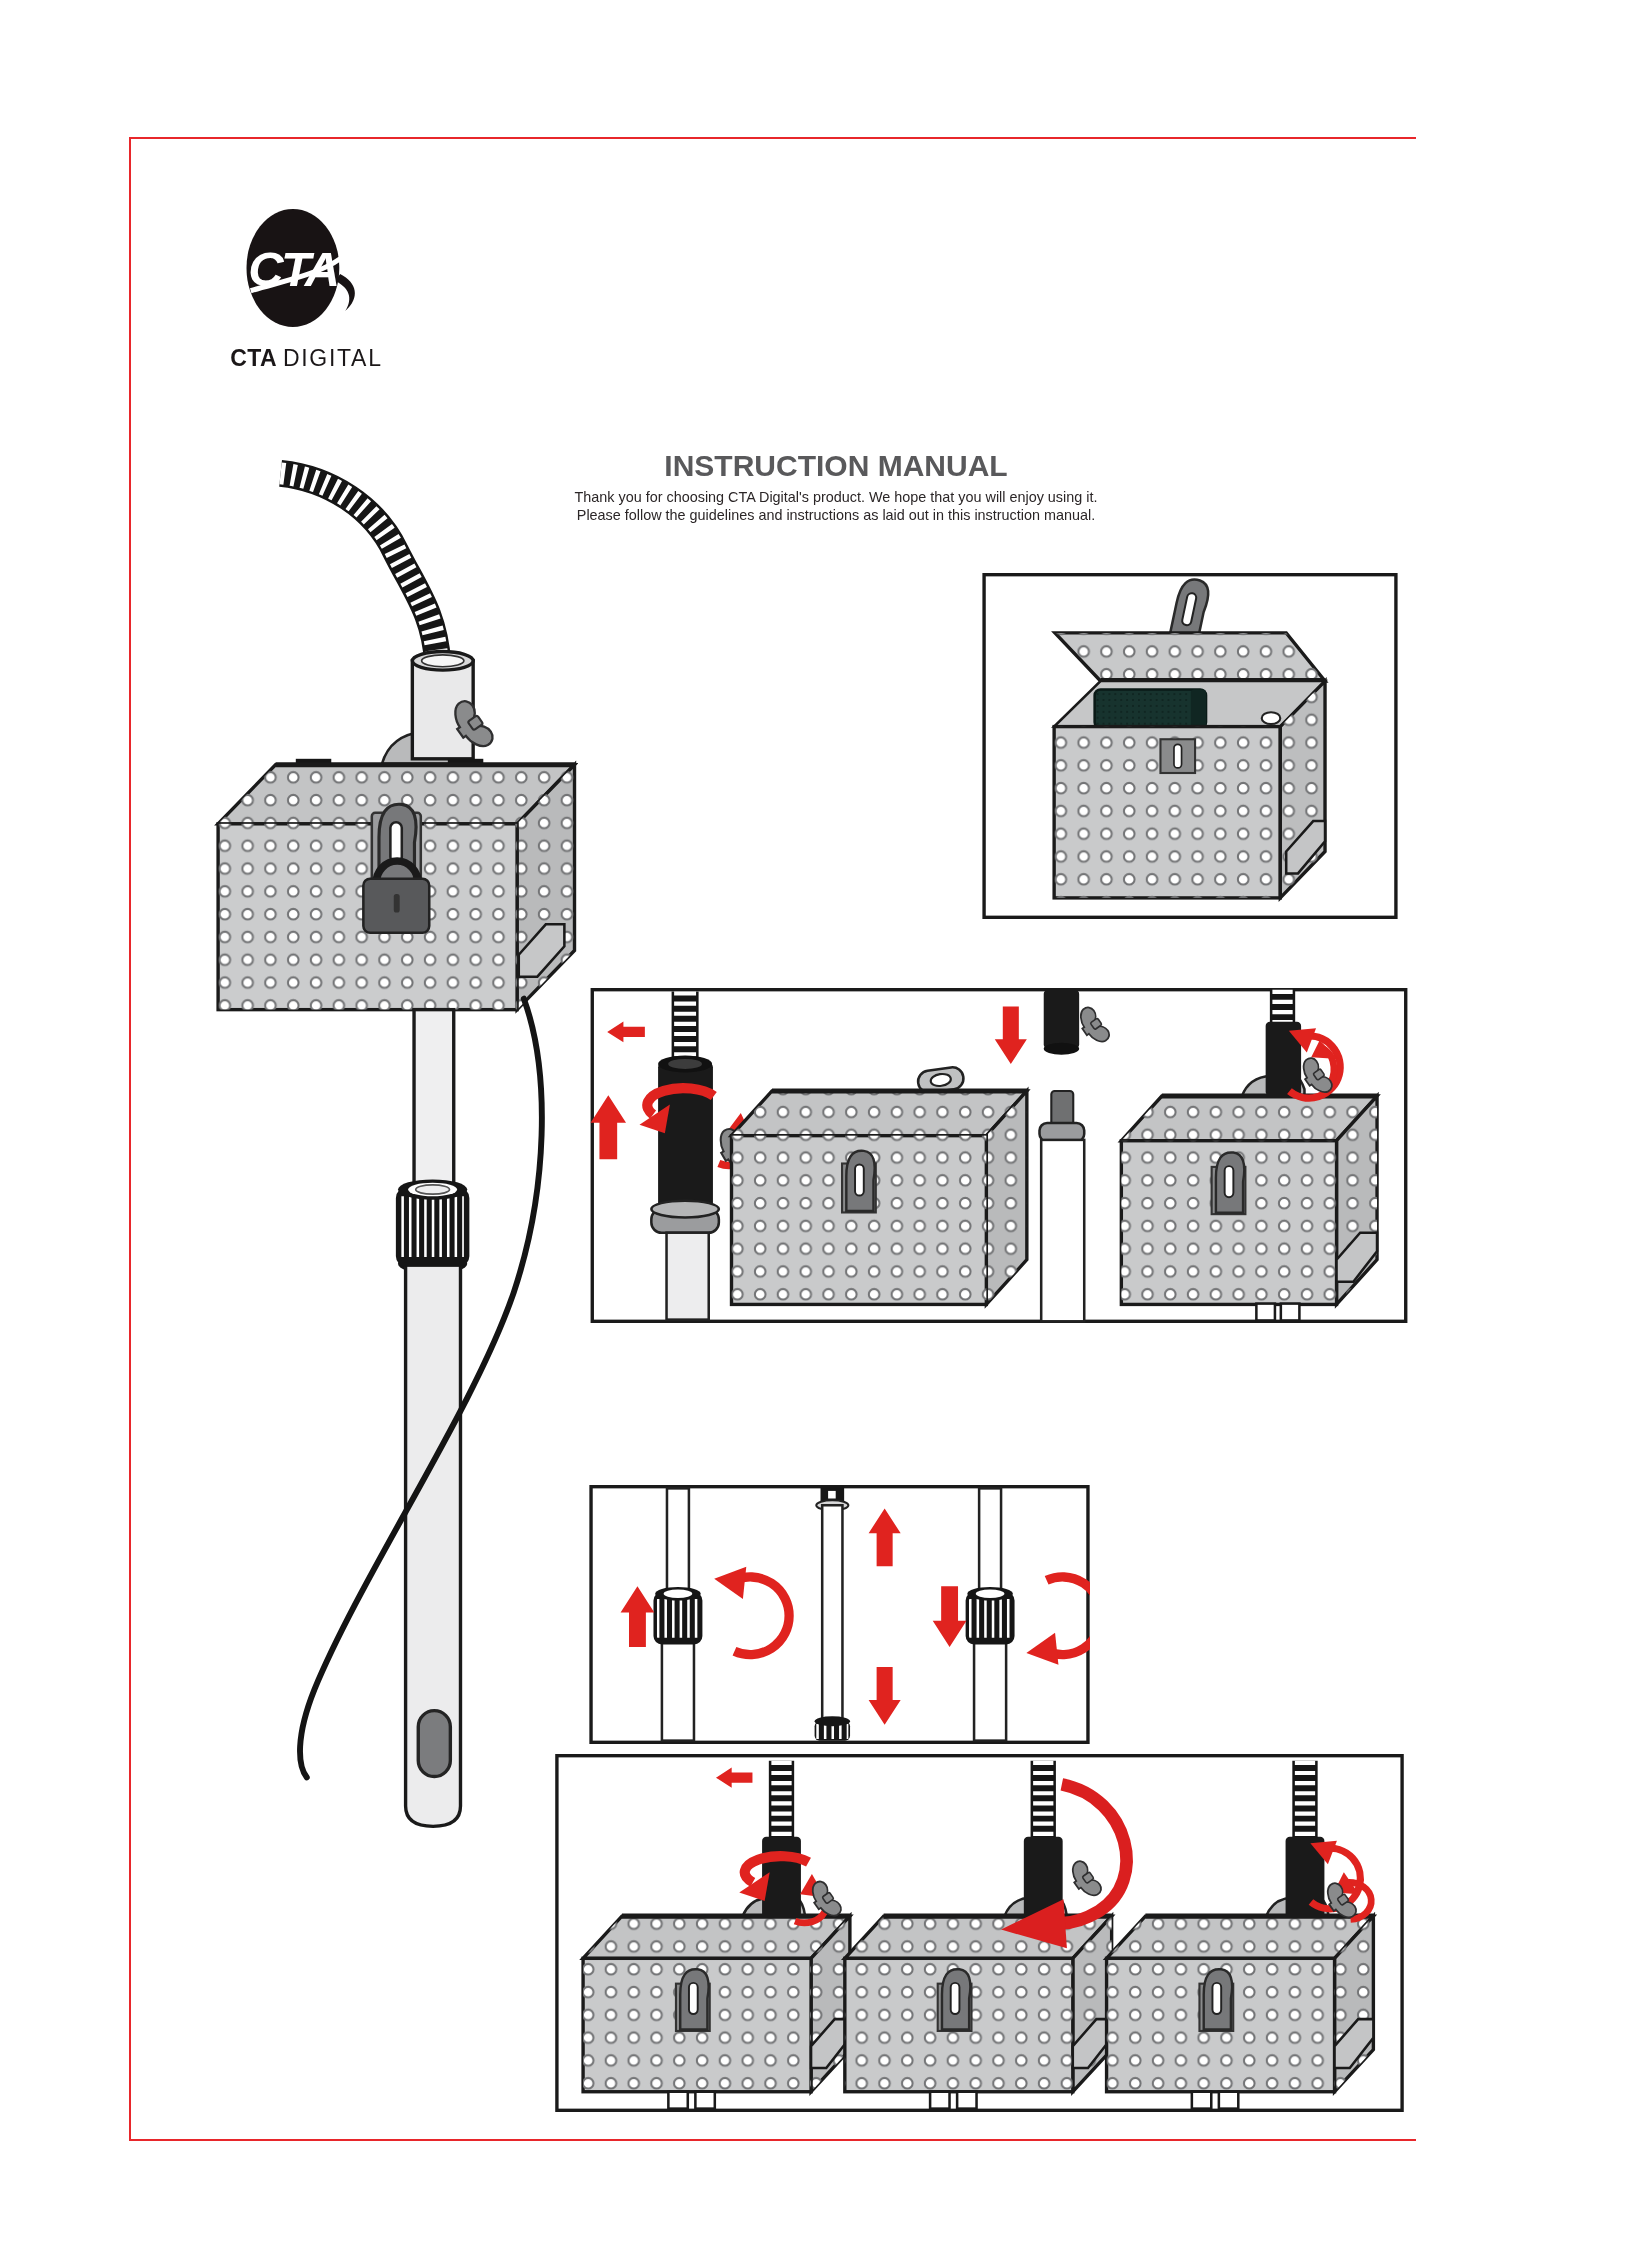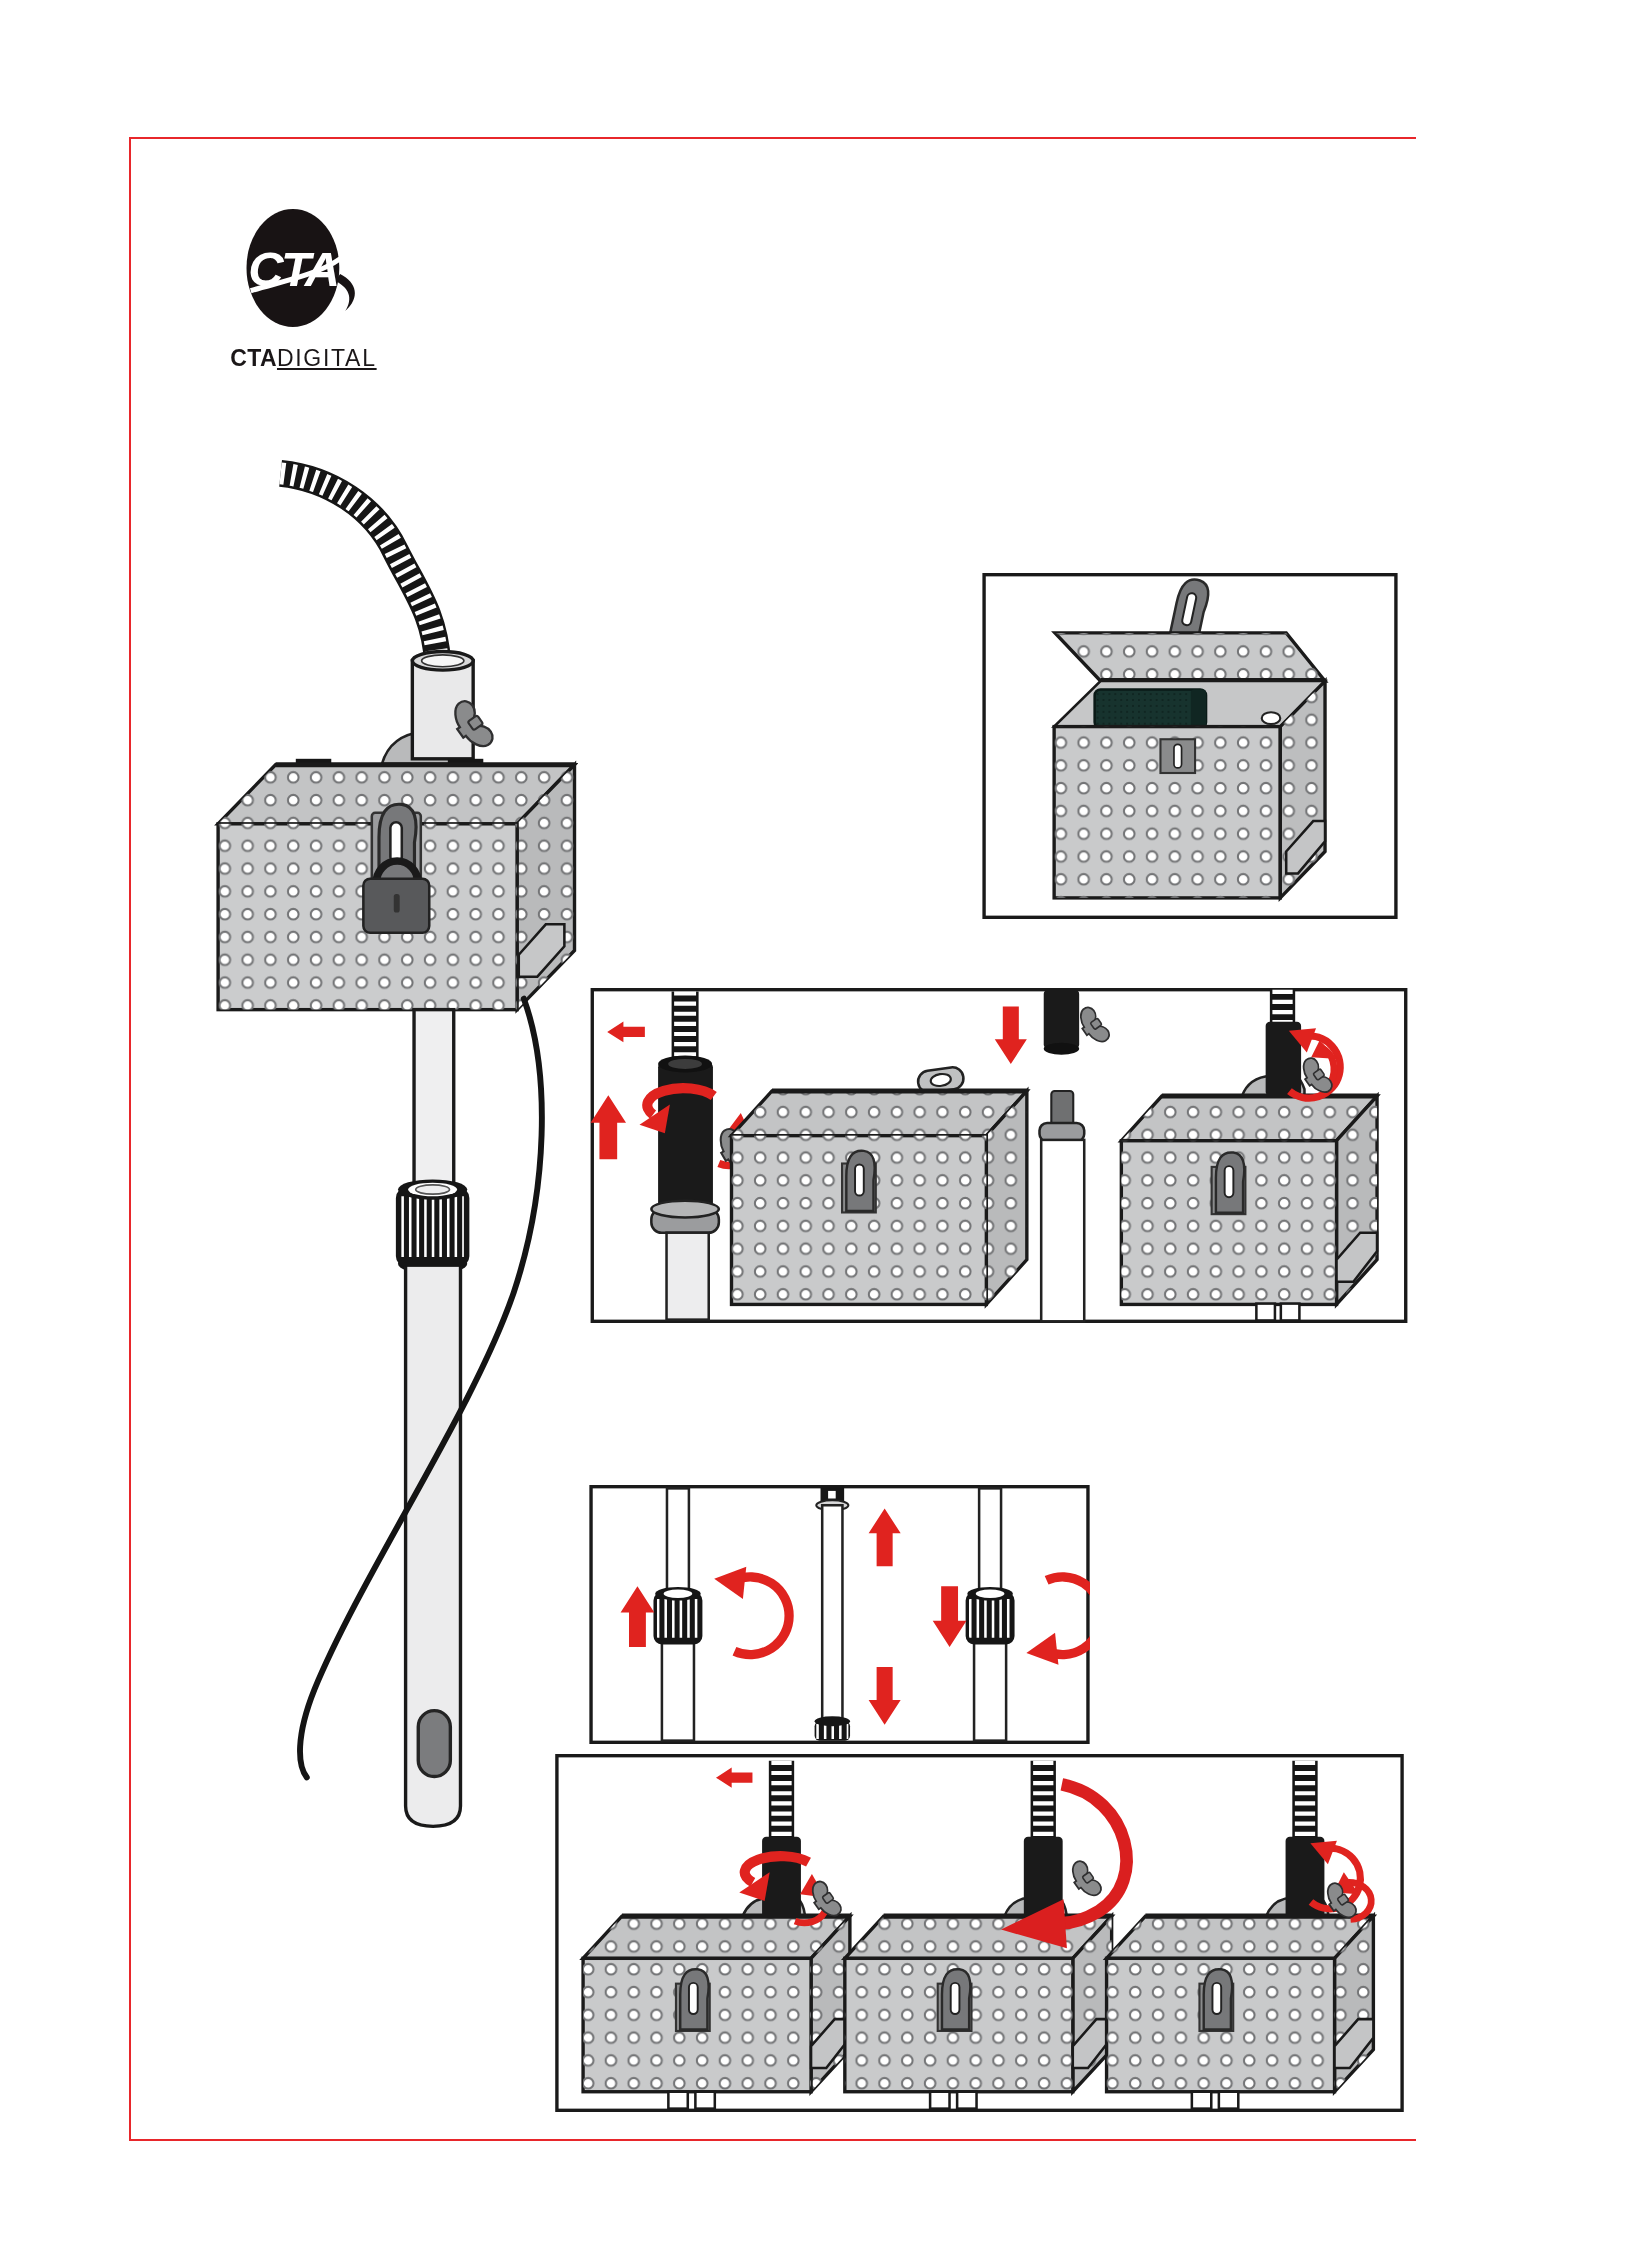--- a/index.html
+++ b/index.html
@@ -15,21 +15,21 @@
     left:129px;top:137px;
     width:1333px;height:2000px;
     border:2.5px solid #e8272b;
   }
   .logo{position:absolute;left:237px;top:203px;width:152px;}
   .wordmark{
     position:absolute;left:-6.8px;top:142px;width:186px;
     font-size:23px;color:#1b1718;white-space:nowrap;letter-spacing:0.4px;
   }
   .wm-bold{font-weight:700;}
-  .wm-light{font-weight:300;letter-spacing:1.7px;text-decoration:underline;}
+  .wm-light{font-weight:300;margin-left:6px;letter-spacing:1.7px;}
   .header{
     position:absolute;left:456px;top:449px;width:760px;
     text-align:center;color:#2b2627;
   }
   .header h1{
     margin:0 0 5px 0;
     font-size:30px;font-weight:700;color:#59595b;letter-spacing:0px;
   }
   .header p{
     margin:0;font-size:14.4px;line-height:18px;color:#2b2627;font-weight:400;
@@ -78,20 +78,25 @@
       <ellipse cx="66" cy="77" rx="55" ry="70" fill="#181314"></ellipse>
       <path d="M116,92 C132,100 138,112 128,128 C146,112 142,94 122,84 Z" fill="#181314"></path>
       <path d="M16,104 C48,94 94,86 122,66" stroke="#ffffff" stroke-width="6" fill="none"></path>
       <text x="66" y="98" text-anchor="middle" font-size="58" font-weight="700" font-style="italic" fill="#ffffff" font-family="Liberation Sans, sans-serif" letter-spacing="-3">CTA</text>
     </svg>
     <div class="wordmark">
       <span class="wm-bold">CTA</span><span class="wm-light">DIGITAL</span>
     </div>
   </div>
 
+  <div class="header">
+    <h1>INSTRUCTION MANUAL</h1>
+    <p>Thank you for choosing CTA Digital's product. We hope that you will enjoy using it.</p>
+    <p>Please follow the guidelines and instructions as laid out in this instruction manual.</p>
+  </div>
 
   <svg class="fig" style="left:169px;top:448px" width="409" height="1402" viewBox="0 0 484 1660">
 
     <g>
       <path d="M132,30 C190,36 243,70 268,122 C292,170 314,196 318,254" fill="none" stroke="#161616" stroke-width="32"></path>
       <path d="M132,30 C190,36 243,70 268,122 C292,170 314,196 318,254" fill="none" stroke="#ffffff" stroke-width="26" stroke-dasharray="5,8"></path>
     </g>
 
     <path d="M252,374 Q262,340 300,336 L346,336 Q353,340 357,354 L357,374 Z" fill="#b9babb" stroke="#222222" stroke-width="3"></path>
     <g>

